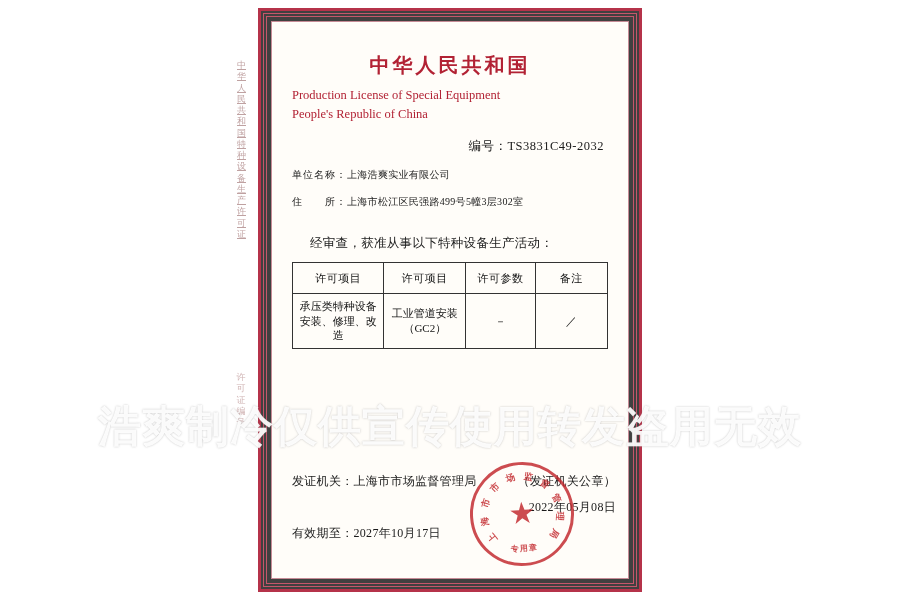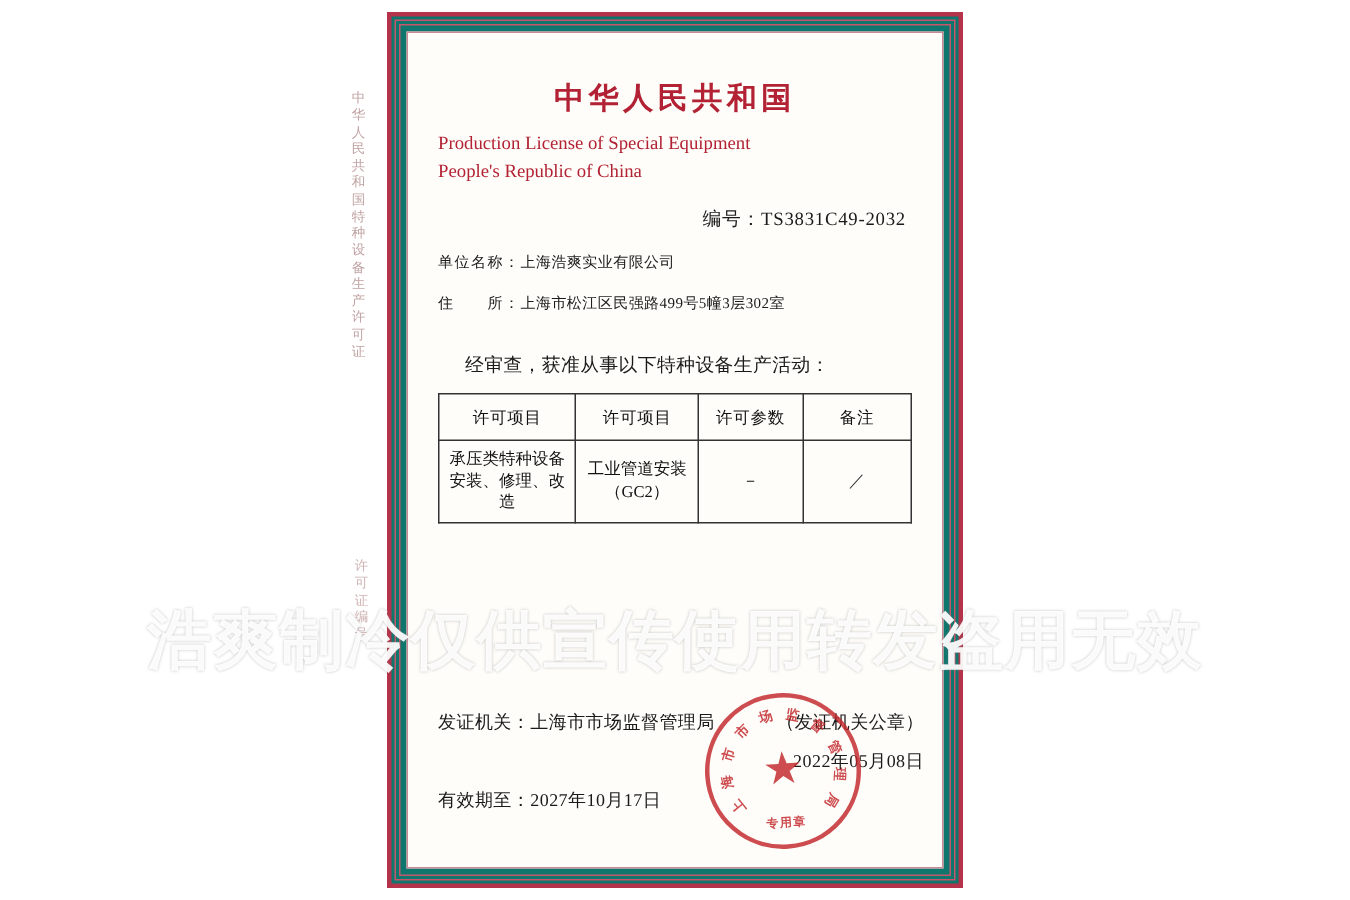--- a/index.html
+++ b/index.html
@@ -22,21 +22,21 @@
     width: 900px; height: 600px;
     background: #ffffff;
   }
 
   .cert-outer {
     position: absolute;
     left: 258px;
     top: 8px;
     width: 384px;
     height: 584px;
-    background: #0f766e;
+    background: #404040;
     border: 3px solid #b5334a;
     box-sizing: border-box;
   }
   .cert-outer:before {
     content: "";
     position: absolute;
     left: 2px; top: 2px; right: 2px; bottom: 2px;
     border: 4px double #c5566a;
     pointer-events: none;
   }
@@ -210,23 +210,24 @@
 
   
   .side-text {
     position: absolute;
     left: 232px;
     top: 60px;
     width: 14px;
     color: #b08a8a;
     font-size: 9px;
     line-height: 1.25;
-    text-align: center;
+    text-align: right;
     letter-spacing: 0px;
     opacity: 0.8;
+    text-decoration: underline;
   }
   .side-text-2 {
     position: absolute;
     left: 234px;
     top: 372px;
     width: 14px;
     color: #c09a9a;
     font-size: 9px;
     line-height: 1.25;
     text-align: center;

